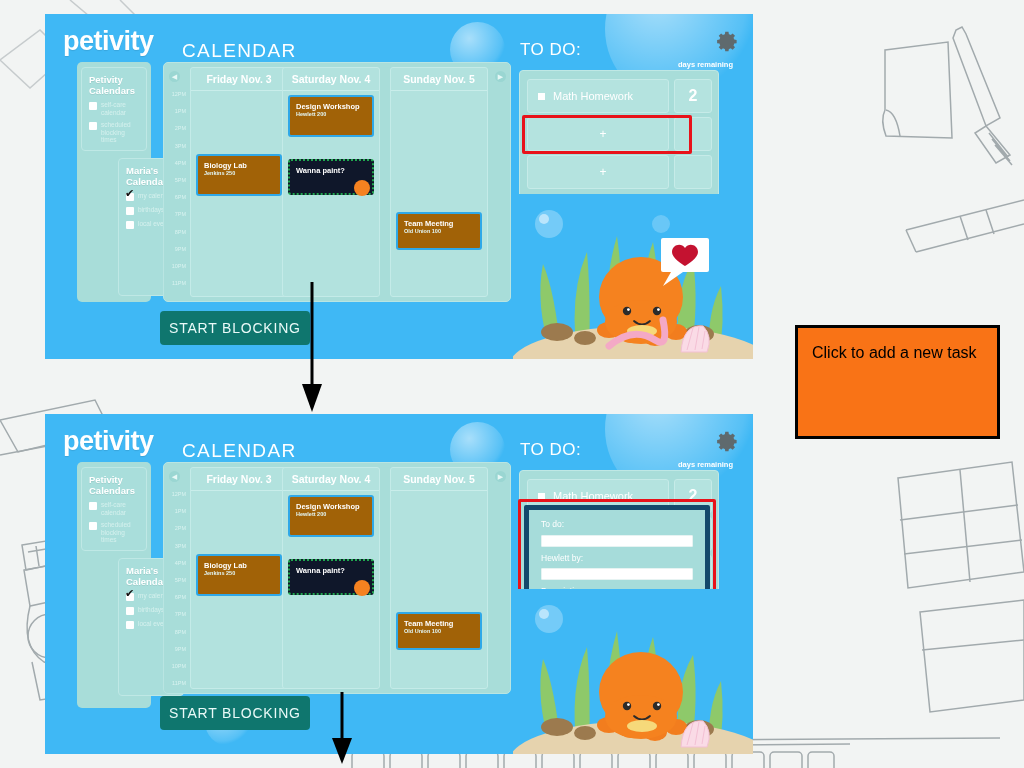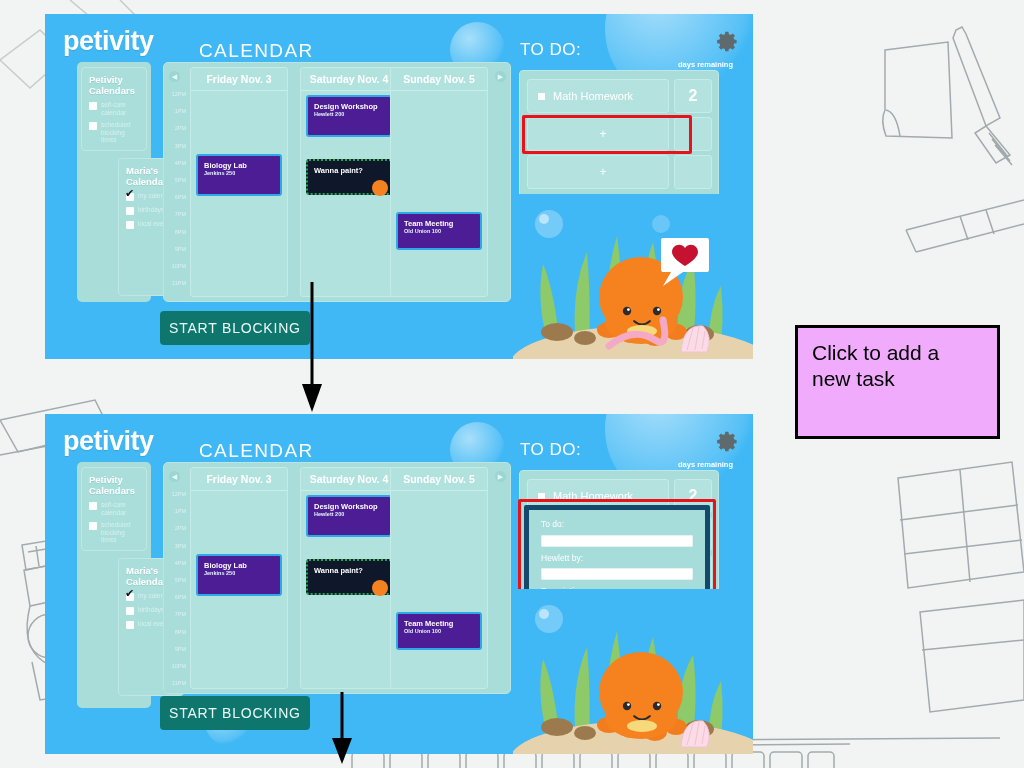--- a/index.html
+++ b/index.html
@@ -24,21 +24,21 @@
   .bubble { position: absolute; border-radius: 50%;
     background: radial-gradient(circle at 35% 30%, rgba(255,255,255,.55), rgba(255,255,255,.12) 62%, rgba(255,255,255,0) 70%); }
 
   
   .brand {
     position: absolute; left: 18px; top: 12px;
     color: #ffffff; font-size: 27px; font-weight: bold;
     letter-spacing: -.5px; text-shadow: 0 1px 1px rgba(0,0,0,.10);
   }
   .page-title {
-    position: absolute; left: 154px; top: 26px;
+    position: absolute; left: 137px; top: 26px;
     color: #ffffff; font-size: 19px; letter-spacing: 1.4px;
   }
   .gear {
     position: absolute; right: 13px; top: 10px;
     width: 30px; height: 30px; cursor: pointer;
   }
 
   
   .sidebar { position: absolute; left: 32px; top: 48px; width: 74px; height: 240px;
     background: #a8ddd9; border-radius: 5px; }
@@ -68,26 +68,26 @@
     background: #a8ddd9; border-radius: 5px; border: 1px solid #b9e5e2; }
   .time-col { position: absolute; left: 4px; top: 28px; width: 20px; bottom: 4px; }
   .time-tick { color: #d9f3f0; font-size: 5.5px; height: 17.2px; text-align: right; padding-right: 2px; }
   .nav-arrow { position: absolute; top: 8px; width: 11px; height: 11px; border-radius: 50%;
     background: #9ad6d2; color: #e6f8f6; font-size: 7px; line-height: 11px; text-align: center; cursor: pointer; }
   .nav-prev { left: 5px; }
   .nav-next { right: 4px; }
   .day-col { position: absolute; top: 4px; width: 98px; bottom: 4px;
     background: #b2e2de; border: 1px solid #c4ebe8; border-radius: 3px; font-weight: bold; }
   .day-col.d1 { left: 26px; }
-  .day-col.d2 { left: 136px; }
+  .day-col.d2 { left: 118px; }
   .day-col.d3 { left: 226px; }
   .day-head { color: #ffffff; font-size: 10.5px; text-align: center; padding-top: 5px;
     height: 23px; border-bottom: 1px solid #c9edea; }
   .event { position: absolute; left: 5px; right: 5px; border-radius: 3px; padding: 5px 6px; }
-  .event-blue { background: #4c1d95; border: 2px solid #2fa8e8; }
+  .event-blue { background: #a16207; border: 2px solid #2fa8e8; }
   .event-green { background: #0f172a; border: 2px dotted #1fa84f; }
   .event-title { color: #ffffff; font-size: 7.5px; line-height: 9px; }
   .event-sub { color: #e4f7f5; font-size: 5.5px; line-height: 7px; }
   .paint-octo { position: absolute; right: 2px; bottom: -3px; width: 16px; height: 16px;
     background: #f58220; border-radius: 50%; }
 
   
   .todo-title { position: absolute; left: 475px; top: 26px; color: #ffffff;
     font-size: 17px; letter-spacing: .5px; }
   .days-remaining { position: absolute; right: 20px; top: 46px; color: #ffffff; font-size: 7.5px; font-weight: bold; }
@@ -116,22 +116,22 @@
   .dlg-cancel { color: #c9242b; font-size: 14px; font-weight: bold; cursor: pointer; }
   .rainbow { position: absolute; left: 0; right: 0; bottom: -9px; height: 8px;
     background: repeating-linear-gradient(90deg,#f2a33c 0 9px,#6fc36f 9px 18px,#e8d74a 18px 27px,#e35b4b 27px 36px,#7cc4e8 36px 45px); }
 
   
   .scene { position: absolute; right: 0; bottom: 0; width: 240px; height: 165px; }
 
   
   .callout {
     position: absolute; left: 795px; top: 325px; width: 205px; height: 114px;
-    background: #f0abfc; border: 3px solid #000000;
-    padding: 12px 14px; color: #000000; font-size: 21px; line-height: 26px;
+    background: #f97316; border: 3px solid #000000;
+    padding: 12px 14px; color: #000000; font-size: 16px; line-height: 26px;
   }
   .arrow-down { position: absolute; }
 </style>
 </head>
 <body>
 
 <div id="page">
 
   <svg class="sketch-layer" width="1024" height="768" viewBox="0 0 1024 768" aria-hidden="true">
     <g fill="none" stroke="#a2aaad" stroke-width="1.5">

